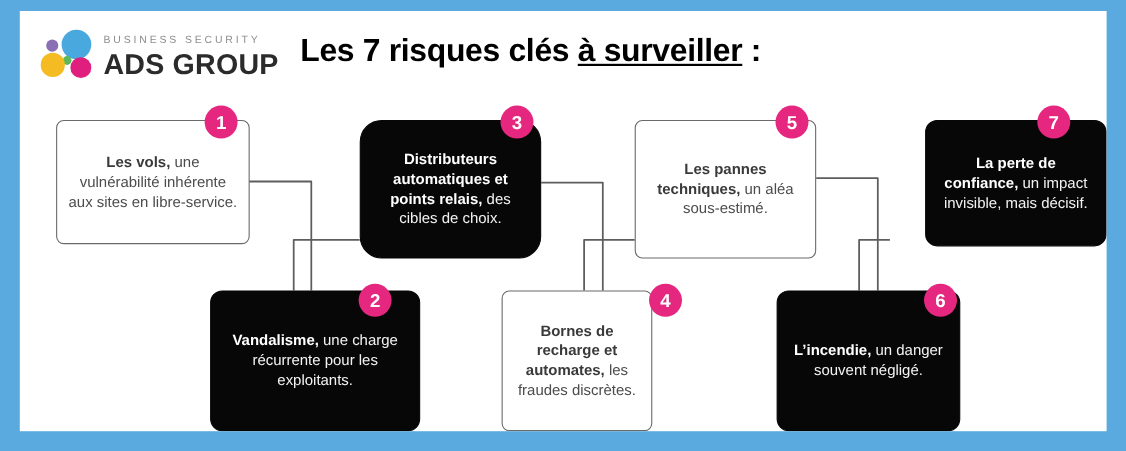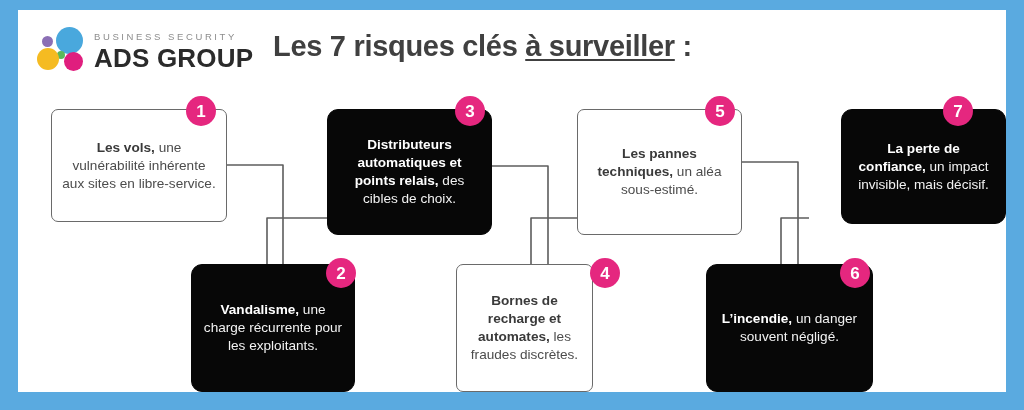--- a/index.html
+++ b/index.html
@@ -75,21 +75,21 @@
     white-space: nowrap;
   }
 
   #title {
     position: absolute;
     left: 255px;
     top: 20px;
     font-family: "Liberation Sans", sans-serif;
     font-weight: bold;
     font-size: 29px;
-    color: #404040;
+    color: #000000;
     letter-spacing: -0.3px;
     white-space: nowrap;
   }
   #title .ul { text-decoration: underline; text-underline-offset: 3px; }
 
   
   #wires {
     position: absolute;
     left: 0; top: 0;
     width: 988px; height: 382px;
@@ -138,22 +138,22 @@
     font-weight: bold;
     display: flex;
     align-items: center;
     justify-content: center;
     line-height: 1;
     z-index: 5;
   }
 
   
   #card-1 { left: 33px;  top: 99px;  width: 176px; height: 113px; }
-  #card-2 { left: 173px; top: 254px; width: 164px; height: 128px; text-align: center; }
-  #card-3 { left: 309px; top: 99px;  width: 165px; height: 126px; }
+  #card-2 { left: 173px; top: 254px; width: 191px; height: 128px; text-align: center; }
+  #card-3 { left: 309px; top: 99px;  width: 165px; height: 126px; border-radius: 20px; }
   #card-4 { left: 438px; top: 254px; width: 137px; height: 128px; }
   #card-5 { left: 559px; top: 99px;  width: 165px; height: 126px; }
   #card-6 { left: 688px; top: 254px; width: 167px; height: 128px; }
   #card-7 { left: 791px; top: 99px;  width: 165px; height: 115px; margin-left: 32px; }
 
   #badge-1 { left: 168px; top: 86px; }
   #badge-2 { left: 308px; top: 248px; }
   #badge-3 { left: 437px; top: 86px; }
   #badge-4 { left: 572px; top: 248px; }
   #badge-5 { left: 687px; top: 86px; }

